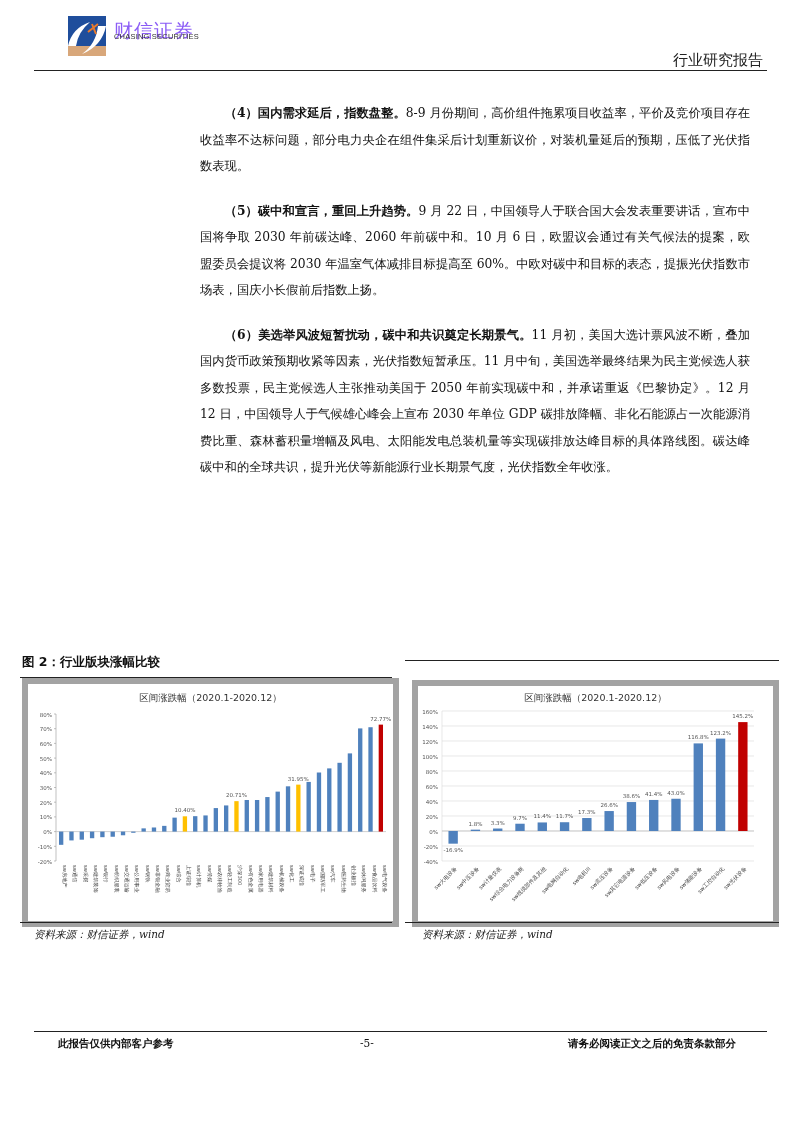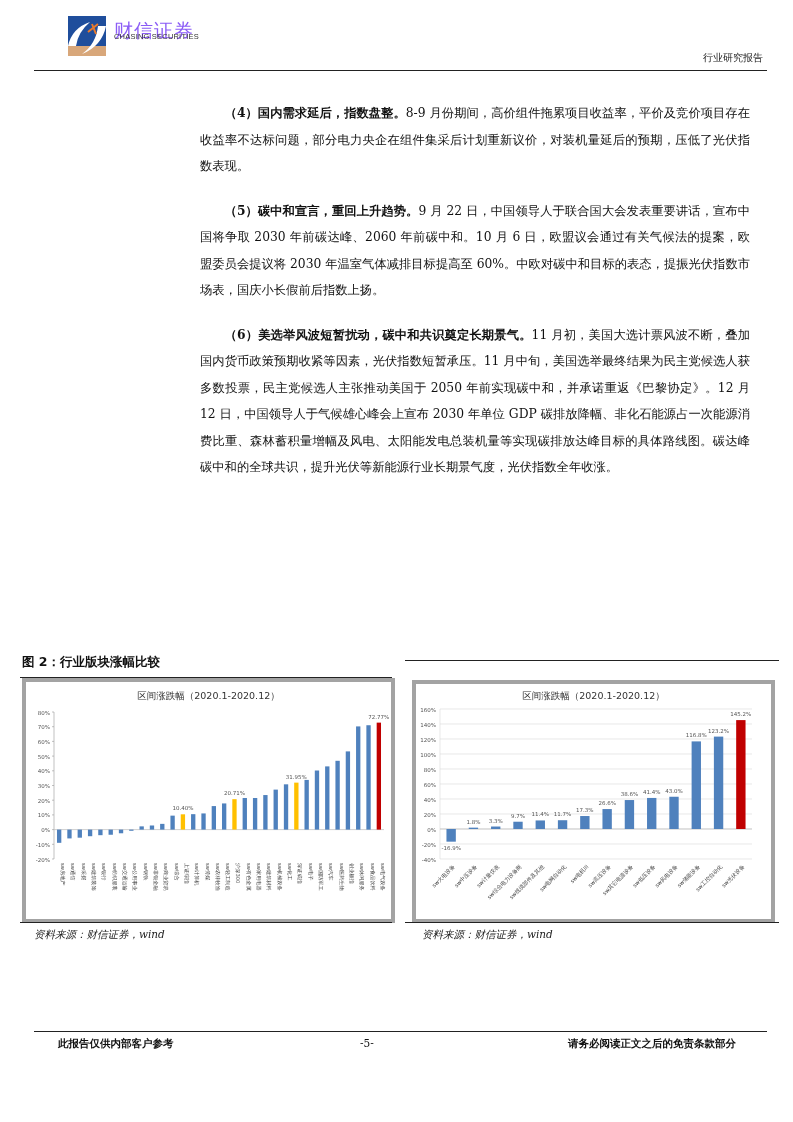--- a/index.html
+++ b/index.html
@@ -7,33 +7,33 @@
          font-family: "DejaVu Serif", "Liberation Serif", serif; color: #111; }
 
   
   .header { position: absolute; left: 30px; top: 0; width: 737px; height: 78px; }
   .logo { position: absolute; left: 38px; top: 16px; width: 130px; height: 44px; }
   .logo-mark { position: absolute; left: 0; top: 0; width: 38px; height: 40px; }
   .logo-cn { position: absolute; left: 46px; top: 2px; font-family: Liberation Serif, serif;
              font-size: 19px; color: #8b5cf6; letter-spacing: 1px; white-space: nowrap; }
   .logo-en { position: absolute; left: 46px; top: 16px; font-family: "Liberation Sans", sans-serif;
              font-size: 7.5px; color: #333; white-space: nowrap; letter-spacing: 0.2px; }
-  .report-type { position: absolute; right: 4px; top: 51px; font-size: 10px; color: #222; margin-left: 36px; }
+  .report-type { position: absolute; right: 4px; top: 51px; font-size: 15px; color: #222; margin-left: 36px; }
   .header-rule { position: absolute; left: 34px; top: 70px; width: 733px; height: 0; border-top: 1.2px solid #222; }
 
   
   .content { position: absolute; left: 200px; top: 100px; width: 550px; }
   .para { margin: 0 0 18px 0; font-size: 12.3px; line-height: 26.5px; text-align: justify; text-indent: 2em; }
   .para .lead { font-weight: bold; }
 
   
   .fig { position: absolute; top: 654px; }
   .fig-title { font-size: 12.5px; font-weight: bold; font-family: "DejaVu Sans", "Liberation Sans", sans-serif; padding-left: 2px; }
   .fig-rule { border-top: 1.3px solid #222; margin-top: 6px; }
-  .chart-box { position: absolute; border: 4px solid #a3a3a3; background: #fff; }
+  .chart-box { position: absolute; border: 6px solid #a3a3a3; background: #fff; }
   .chart-title { position: absolute; width: 100%; text-align: center; font-family: "DejaVu Sans", "Liberation Sans", sans-serif;
                  font-size: 9.5px; color: #333; }
   .fig-bottom-rule { position: absolute; height: 0; border-top: 1.3px solid #222; }
   .source { position: absolute; font-size: 10.5px; font-style: italic; color: #222; margin-left: 10px; }
 
   svg text { font-family: "DejaVu Sans", "Liberation Sans", sans-serif; }
 
   
   .footer-rule { position: absolute; left: 34px; top: 1031px; width: 733px; border-top: 1.3px solid #222; }
   .footer-left { position: absolute; left: 58px; top: 1037px; font-size: 10.5px; font-weight: bold; }

